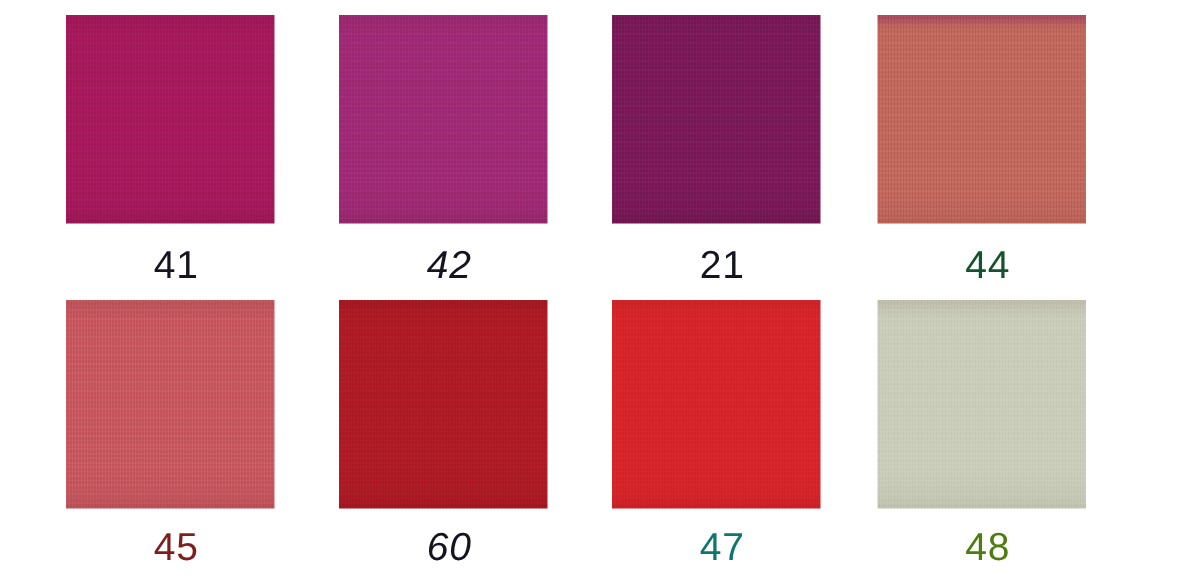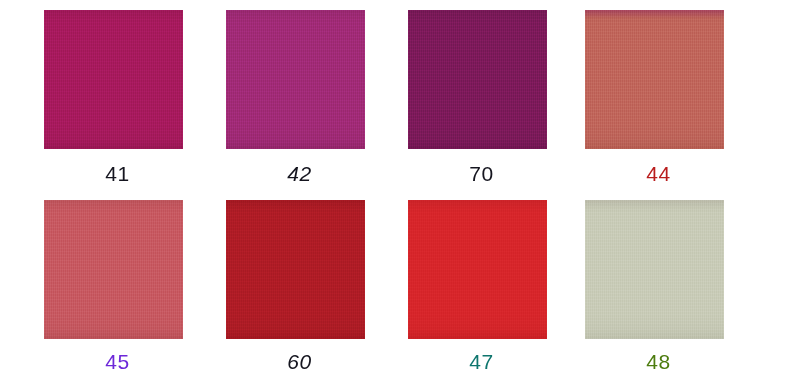--- a/index.html
+++ b/index.html
@@ -75,21 +75,21 @@
     background: linear-gradient(180deg,
       rgba(0,0,0,0.055) 0%,
       rgba(0,0,0,0.000) 9%,
       rgba(0,0,0,0.000) 82%,
       rgba(0,0,0,0.030) 100%);
   }
 
   .swatch-label {
     text-align: center;
     font-family: "Liberation Sans", sans-serif;
-    font-size: 21px;
+    font-size: 26px;
     font-weight: 400;
     color: #15151f;
     letter-spacing: 0.5px;
     line-height: 1;
     margin-top: 14px;
     padding-right: 18px;
     user-select: none;
   }
   .row-1 .swatch-label {
     margin-top: 12px;
@@ -115,37 +115,37 @@
         <div class="shade"></div>
       </div>
       <div class="swatch-label" style="color: rgb(21, 21, 31);">42</div>
     </div>
 
     <div class="swatch-cell col-2 row-0">
       <div class="swatch-chip" style="background: linear-gradient(rgb(126, 26, 91) 0%, rgb(126, 26, 91) 6%, rgb(126, 26, 91) 94%, rgb(117, 23, 84) 100%);">
         <div class="weave"></div>
         <div class="shade"></div>
       </div>
-      <div class="swatch-label" style="color: rgb(21, 21, 31);">70</div>
+      <div class="swatch-label" style="color: rgb(21, 21, 31);">21</div>
     </div>
 
     <div class="swatch-cell col-3 row-0">
       <div class="swatch-chip" style="background: linear-gradient(rgb(176, 74, 99) 0%, rgb(193, 103, 92) 6%, rgb(193, 103, 92) 94%, rgb(188, 97, 85) 100%);">
         <div class="weave"></div>
         <div class="shade"></div>
       </div>
-      <div class="swatch-label" style="color: #b91c1c;">44</div>
+      <div class="swatch-label" style="color: #14532d;">44</div>
     </div>
 
     <div class="swatch-cell col-0 row-1">
       <div class="swatch-chip" style="background: linear-gradient(rgb(200, 90, 98) 0%, rgb(200, 90, 98) 6%, rgb(200, 90, 98) 94%, rgb(193, 84, 92) 100%);">
         <div class="weave"></div>
         <div class="shade"></div>
       </div>
-      <div class="swatch-label" style="color: #6d28d9;">45</div>
+      <div class="swatch-label" style="color: #7f1d1d;">45</div>
     </div>
 
     <div class="swatch-cell col-1 row-1">
       <div class="swatch-chip" style="background: linear-gradient(rgb(172, 26, 36) 0%, rgb(176, 28, 38) 6%, rgb(176, 28, 38) 94%, rgb(168, 24, 34) 100%);">
         <div class="weave"></div>
         <div class="shade"></div>
       </div>
       <div class="swatch-label" style="color: rgb(21, 21, 31);">60</div>
     </div>
 

